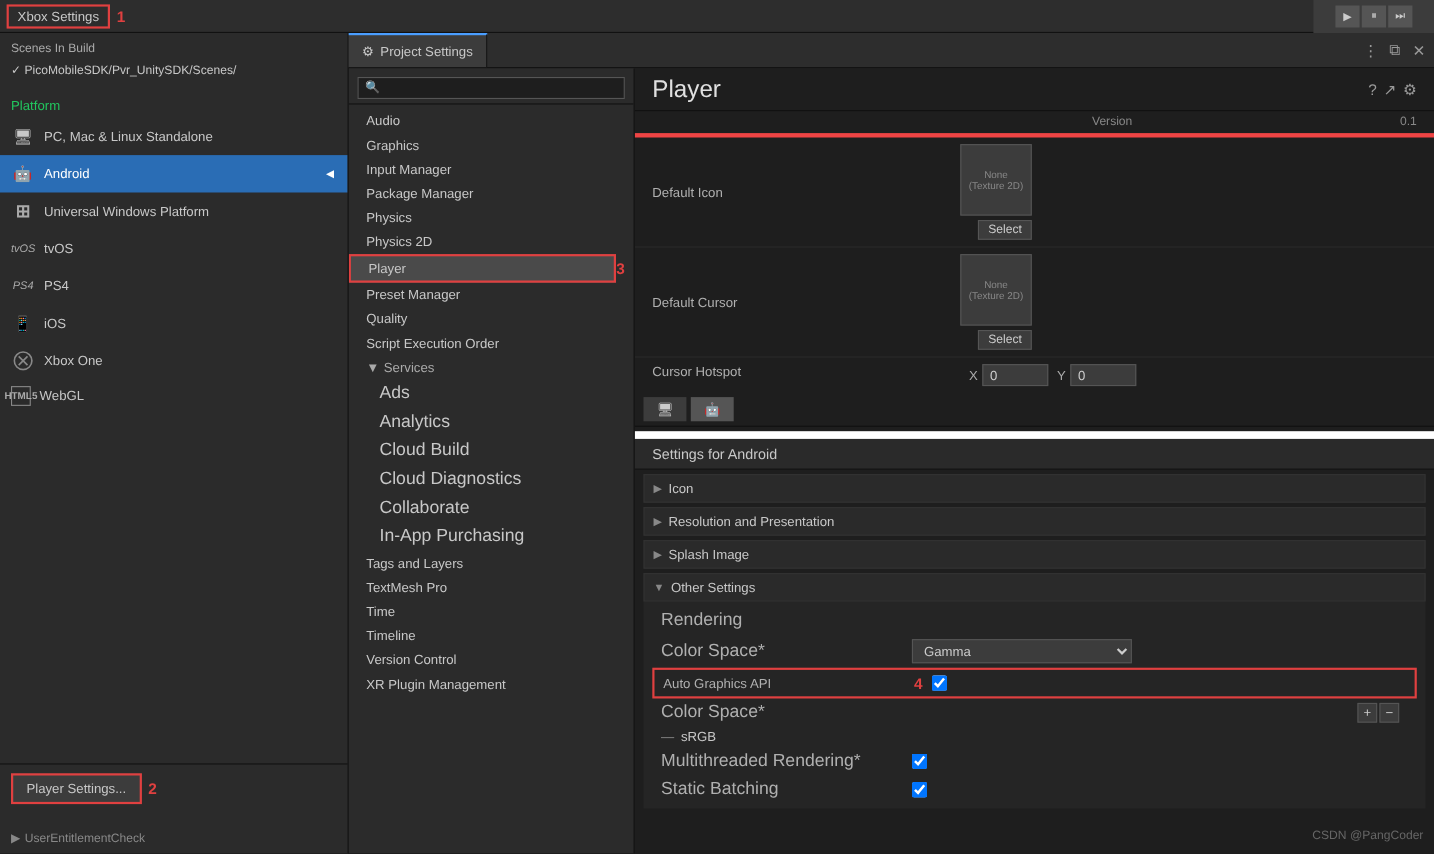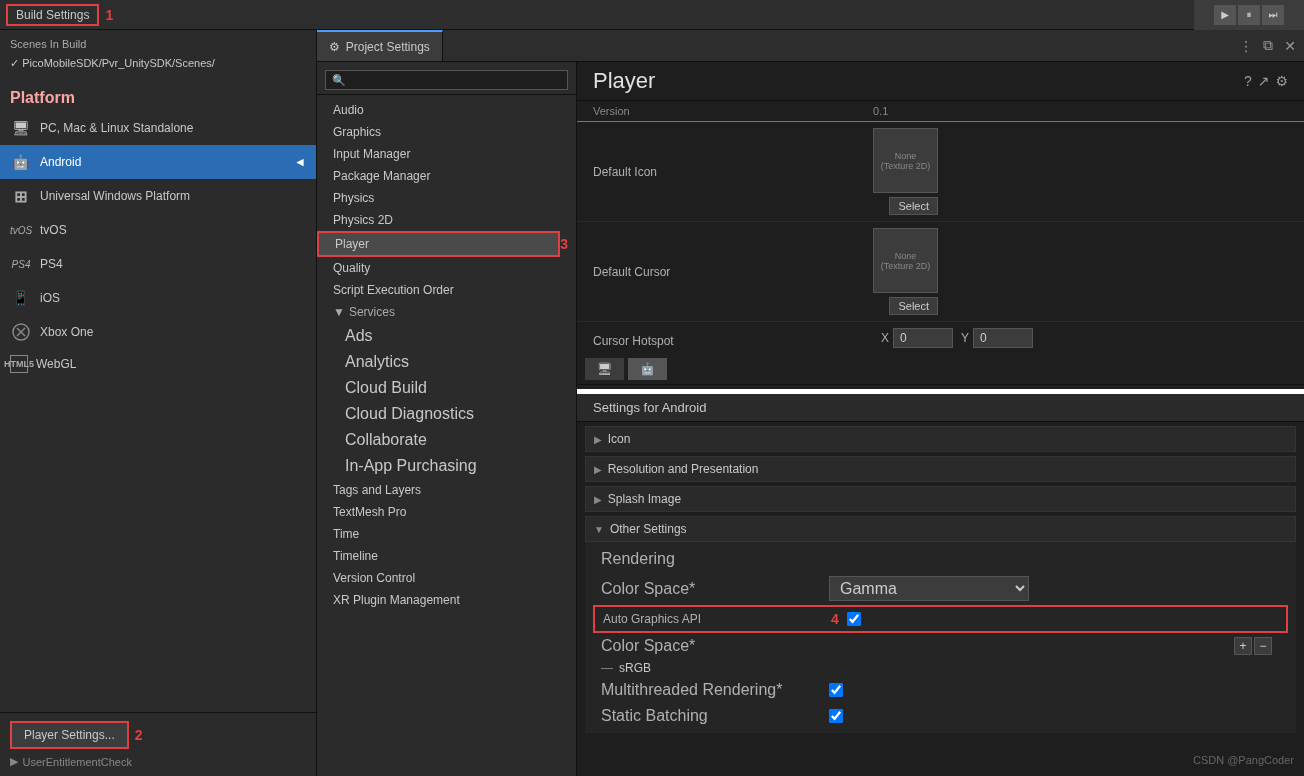--- a/index.html
+++ b/index.html
@@ -75,23 +75,23 @@
       padding: 3px 10px;
       font-size: 11px;
       color: #c8c8c8;
       display: flex;
       align-items: flex-start;
       gap: 4px;
     }
 
     .platform-header {
       padding: 8px 10px 4px;
-      font-size: 16px;
-      color: #fca5a5;
-      font-weight: bold;
+      font-size: 12px;
+      color: #22c55e;
+      font-weight: normal;
       margin-top: 8px;
     }
     .platform-list {
       flex: 1;
       overflow-y: auto;
     }
     .platform-item {
       display: flex;
       align-items: center;
       padding: 6px 10px;
@@ -115,21 +115,21 @@
     .platform-arrow {
       margin-left: auto;
       font-size: 12px;
     }
 
     .bottom-bar {
       padding: 8px 10px;
       border-top: 1px solid #111;
       display: flex;
       flex-direction: column;
-      gap: 6px;
+      gap: 24px;
     }
     .player-settings-btn {
       background: #3c3c3c;
       border: 1px solid #e04040;
       color: #c8c8c8;
       padding: 5px 12px;
       cursor: pointer;
       font-size: 12px;
       width: fit-content;
     }
@@ -307,21 +307,21 @@
       background: #3c3c3c;
       border: 1px solid #555;
       color: #ccc;
       padding: 2px 8px;
       cursor: pointer;
       font-size: 11px;
     }
 
     .hotspot-row {
       display: flex;
-      align-items: flex-end;
+      align-items: flex-start;
       padding: 6px 16px;
       gap: 8px;
     }
     .coord-group {
       display: flex;
       align-items: center;
       gap: 4px;
     }
     .coord-label {
       color: #aaa;
@@ -334,21 +334,21 @@
       padding: 2px 6px;
       font-size: 12px;
       width: 60px;
     }
 
     .section-header {
       background: #2a2a2a;
       padding: 6px 16px;
       font-size: 13px;
       color: #c8c8c8;
-      border-top: 5px solid #ffffff;
+      border-top: 7px solid #ffffff;
       border-bottom: 1px solid #111;
       margin-top: 4px;
     }
 
     .collapsible-section {
       margin: 4px 8px;
     }
     .collapse-header {
       display: flex;
       align-items: center;
@@ -381,21 +381,21 @@
       font-size: 16px;
     }
     .rendering-value {
       flex: 1;
     }
     .dropdown-select {
       background: #3c3c3c;
       border: 1px solid #555;
       color: #ccc;
       padding: 2px 6px;
-      font-size: 16px;
+      font-size: 12px;
       width: 200px;
     }
     .checkbox-row {
       display: flex;
       align-items: center;
       padding: 4px 8px;
       gap: 8px;
       border: 1px solid #e04040;
       background: #252525;
     }
@@ -461,38 +461,39 @@
     }
 
     .red-border-box {
       border: 2px solid #e04040;
     }
 
     .version-row {
       display: flex;
       align-items: center;
       padding: 4px 16px;
-      border-bottom: 1px solid #ef4444;
+      border-bottom: 4px solid #ef4444;
+      justify-content: flex-end;
     }
     .version-label {
       flex: 0 0 280px;
       color: #888;
       font-size: 11px;
     }
     .version-value {
       color: #888;
       font-size: 11px;
     }
   </style>
 </head>
 <body>
 
 <div class="top-bar">
   <div class="title-box red-border-box">
-    <span>Build Settings</span>
+    <span>Xbox Settings</span>
   </div>
   <span class="step-num">1</span>
   <div class="top-spacer"></div>
   <div class="playbar">
     <button class="play-btn">▶</button>
     <button class="play-btn">⏸</button>
     <button class="play-btn">⏭</button>
   </div>
 </div>
 
@@ -597,20 +598,21 @@
         <div class="settings-item">Audio</div>
         <div class="settings-item">Graphics</div>
         <div class="settings-item">Input Manager</div>
         <div class="settings-item">Package Manager</div>
         <div class="settings-item">Physics</div>
         <div class="settings-item">Physics 2D</div>
         <div style="display:flex; align-items:center;">
           <div class="settings-item active red-border-box" style="flex:1;">Player</div>
           <span class="step-num" style="margin-right:8px;">3</span>
         </div>
+        <div class="settings-item">Preset Manager</div>
         <div class="settings-item">Quality</div>
         <div class="settings-item">Script Execution Order</div>
         <div class="settings-group-header">
           <span>▼</span>
           <span>Services</span>
         </div>
         <div class="settings-sub-item">Ads</div>
         <div class="settings-sub-item">Analytics</div>
         <div class="settings-sub-item">Cloud Build</div>
         <div class="settings-sub-item">Cloud Diagnostics</div>

